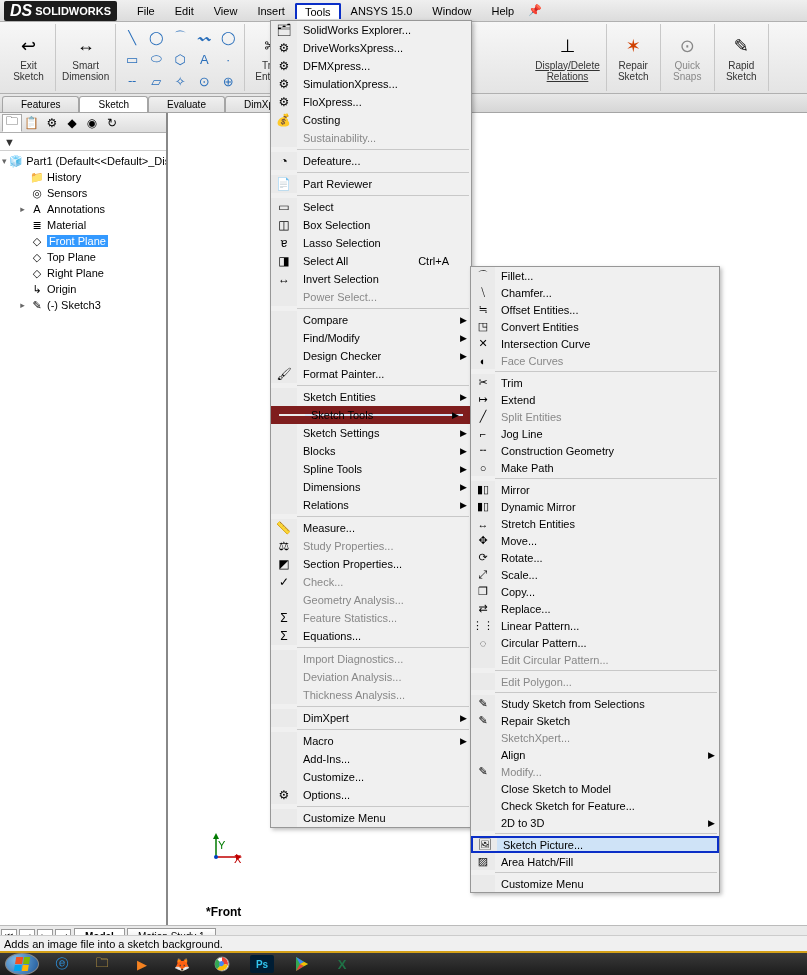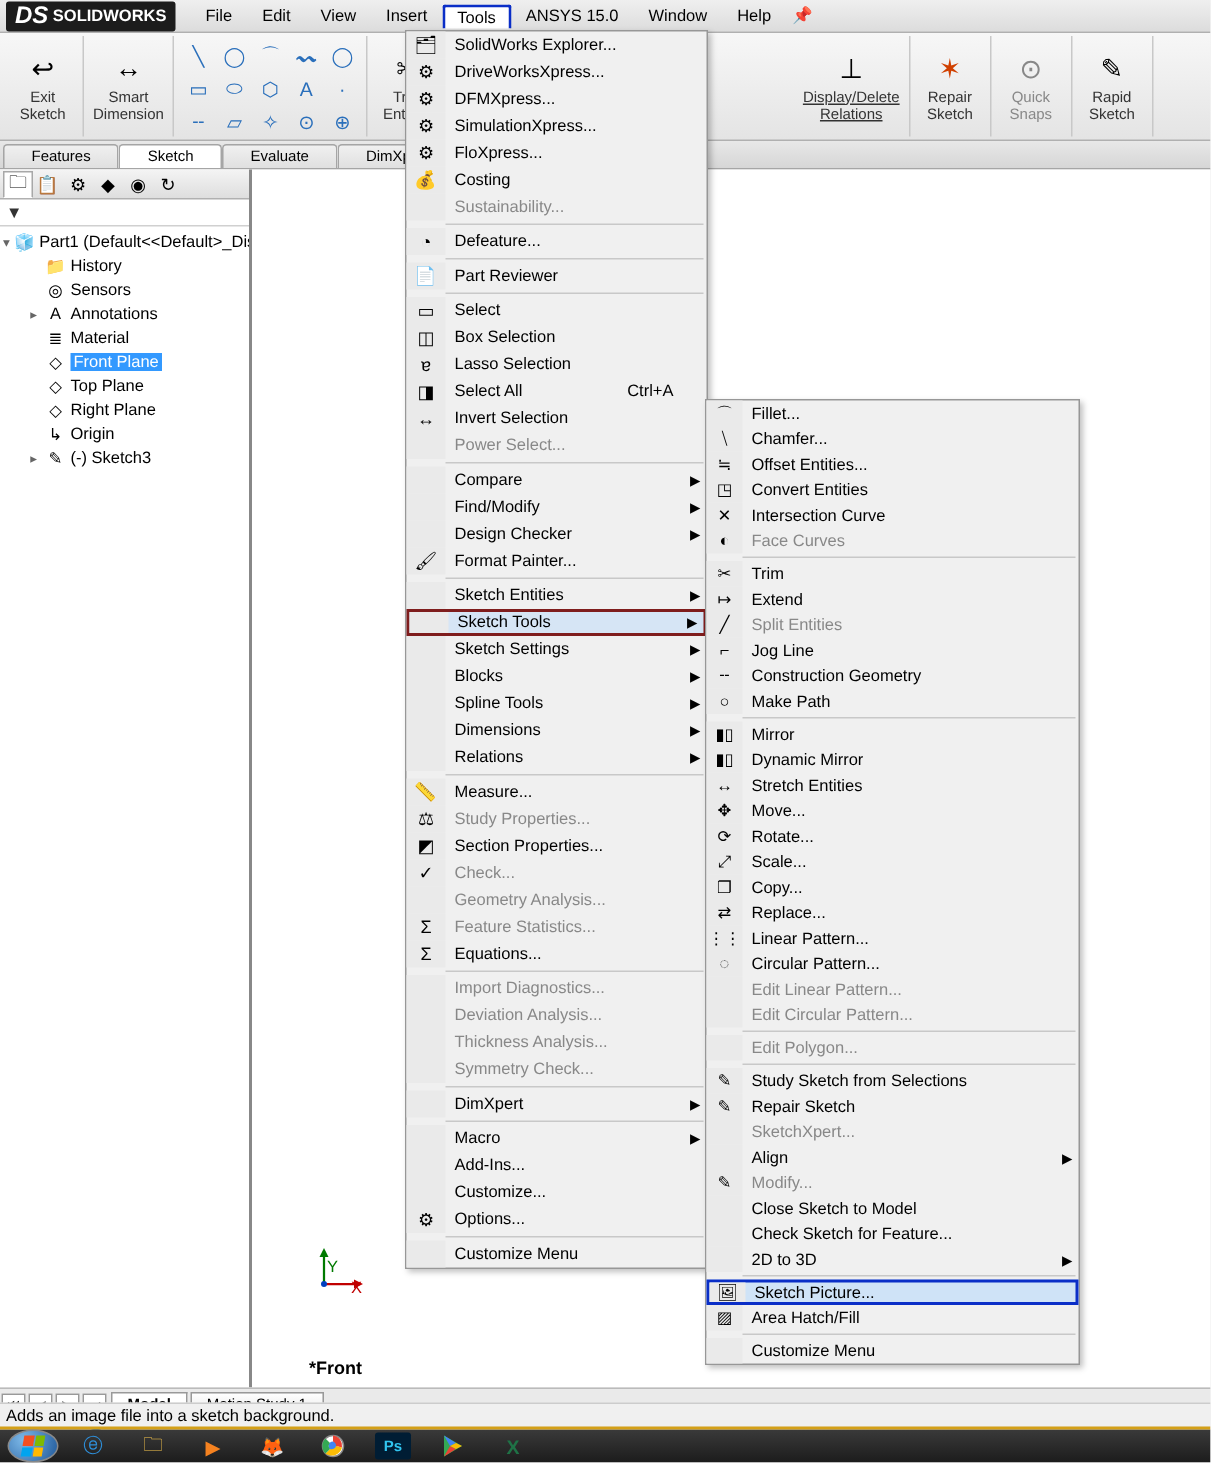--- a/index.html
+++ b/index.html
@@ -44,21 +44,21 @@
   .canvas { flex: 1; background: #fff; position: relative; }
   .triad { position: absolute; left: 38px; bottom: 60px; font-size:10px;}
   .triad .y { position:absolute; bottom:14px; left:12px; color:#007a00;}
   .triad .x { position:absolute; bottom:0; left:28px; color:#c00000;}
   .triad svg { overflow: visible; }
   .viewlabel { position: absolute; left: 38px; bottom: 6px; font-weight: bold; font-size: 12px; }
 
   
   .menu { position: absolute; top: 20px; left: 270px; width: 202px; background: #f0f0f0; border: 1px solid #979797; box-shadow: 2px 2px 4px rgba(0,0,0,0.25); z-index: 50; }
   .menu .row { display: flex; align-items: center; height: 18px; padding: 0 22px 0 0; position: relative; }
-  .menu .row.hover { background: #d6e5f5; border: 2px solid #7f1d1d; height: 18px; }
+  .menu .row.hover { background: #d6e5f5; border: 8px solid #7f1d1d; height: 18px; }
   .menu .row .iconcol { width: 26px; height: 100%; display:flex; align-items:center; justify-content:center; font-size:12px; background:#eaeaea;}
   .menu .row .mlabel { flex: 1; padding-left: 6px; font-size: 11px; }
   .menu .row.disabled .mlabel { color: #888; }
   .menu .row .short { font-size: 11px; padding-left:6px; }
   .menu .row .arrow { position: absolute; right: 4px; font-size: 9px; }
   .menu .sep { height: 1px; margin: 2px 2px 2px 26px; background: #c8c8c8; }
 
   
   .submenu { position: absolute; top: 266px; left: 470px; width: 250px; background: #f0f0f0; border: 1px solid #979797; box-shadow: 2px 2px 4px rgba(0,0,0,0.25); z-index: 60; }
   .submenu .row { display: flex; align-items: center; height: 17px; position: relative; padding-right: 16px;}
@@ -413,24 +413,20 @@
       <span class="mlabel">Import Diagnostics...</span>
     </div>
     <div class="row disabled">
       <span class="iconcol"></span>
       <span class="mlabel">Deviation  Analysis...</span>
     </div>
     <div class="row disabled">
       <span class="iconcol"></span>
       <span class="mlabel">Thickness Analysis...</span>
     </div>
-    <div class="row disabled">
-      <span class="iconcol"></span>
-      <span class="mlabel">Symmetry Check...</span>
-    </div>
     <div class="sep"></div>
     <div class="row">
       <span class="iconcol"></span>
       <span class="mlabel">DimXpert</span>
       <span class="arrow">▶</span>
     </div>
     <div class="sep"></div>
     <div class="row">
       <span class="iconcol"></span>
       <span class="mlabel">Macro</span>
@@ -538,24 +534,20 @@
       <span class="iconcol">⇄</span>
       <span class="mlabel">Replace...</span>
     </div>
     <div class="row">
       <span class="iconcol">⋮⋮</span>
       <span class="mlabel">Linear Pattern...</span>
     </div>
     <div class="row">
       <span class="iconcol">◌</span>
       <span class="mlabel">Circular Pattern...</span>
-    </div>
-    <div class="row disabled">
-      <span class="iconcol"></span>
-      <span class="mlabel">Edit Linear Pattern...</span>
     </div>
     <div class="row disabled">
       <span class="iconcol"></span>
       <span class="mlabel">Edit Circular Pattern...</span>
     </div>
     <div class="sep"></div>
     <div class="row disabled">
       <span class="iconcol"></span>
       <span class="mlabel">Edit Polygon...</span>
     </div>

